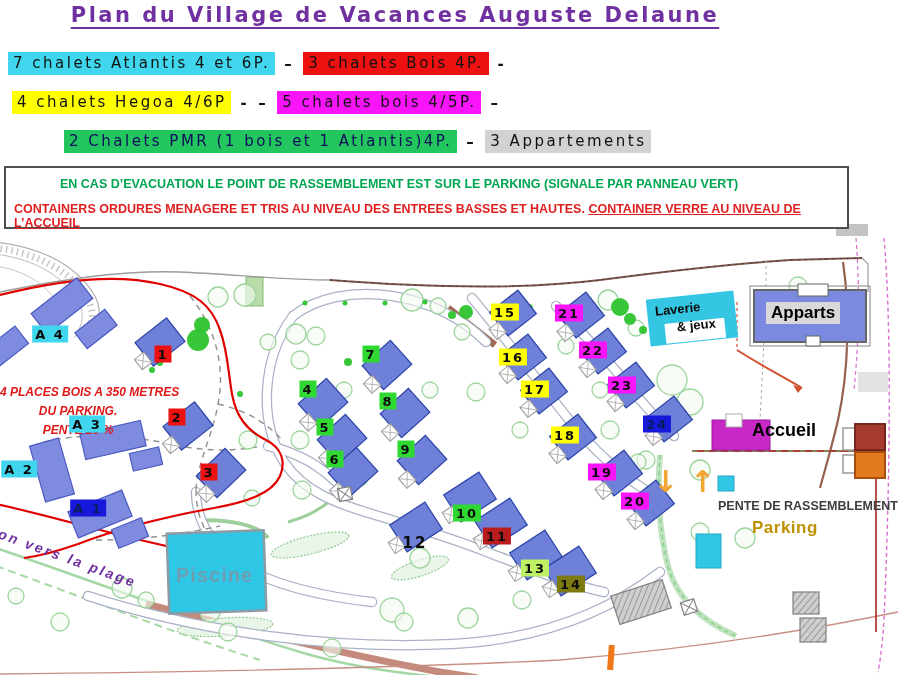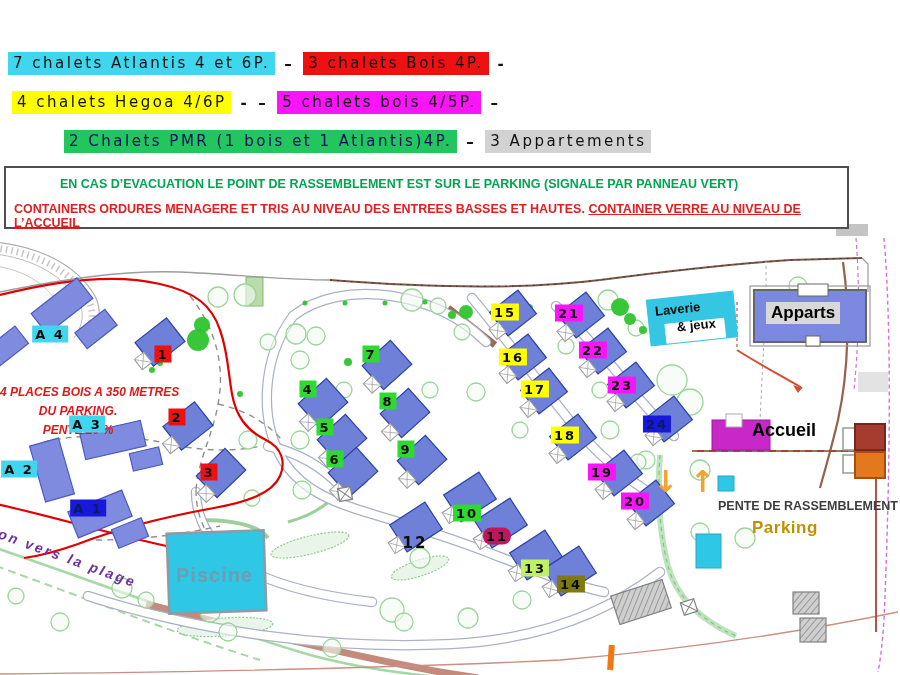--- a/index.html
+++ b/index.html
@@ -47,20 +47,21 @@
   .dash{stroke:#8F8F8F;stroke-width:1.4;fill:none;stroke-dasharray:6,5}
   .red{stroke:#E00000;stroke-width:2.2;fill:none}
   .hedge{fill:#EAF5EA;stroke:#8FCB8F;stroke-width:1.2;stroke-dasharray:2,1.5}
   .pink{fill:none;stroke:#D86FD0;stroke-dasharray:4,3}
 </style>
 </head>
 <body>
 
 <div class="page">
 
+  <div class="title">Plan du Village de Vacances Auguste Delaune</div>
   <div class="lrow" id="l1">
       <span class="lg" style="background: rgb(63, 214, 238);">7 chalets Atlantis 4 et 6P.</span>
       <span class="lg plain" style="background: transparent;">–</span>
       <span class="lg" style="background: rgb(238, 17, 17);">3 chalets Bois 4P.</span>
       <span class="lg plain" style="background: transparent;">-</span>
     </div>
   <div class="lrow" id="l2">
       <span class="lg" style="background: rgb(255, 255, 0);">4 chalets Hegoa 4/6P</span>
       <span class="lg plain" style="background: transparent;">-</span>
       <span class="lg plain" style="background: transparent;">–</span>
@@ -435,21 +436,21 @@
   <div class="chip" style="left: 163px; top: 354px; background: rgb(238, 17, 17); color: rgb(11, 11, 11);">1</div>
       <div class="chip" style="left: 177px; top: 417px; background: rgb(238, 17, 17); color: rgb(11, 11, 11);">2</div>
       <div class="chip" style="left: 209px; top: 472px; background: rgb(238, 17, 17); color: rgb(11, 11, 11);">3</div>
       <div class="chip" style="left: 308px; top: 389px; background: rgb(47, 217, 50); color: rgb(11, 11, 11);">4</div>
       <div class="chip" style="left: 325px; top: 427px; background: rgb(47, 217, 50); color: rgb(11, 11, 11);">5</div>
       <div class="chip" style="left: 335px; top: 459px; background: rgb(47, 217, 50); color: rgb(11, 11, 11);">6</div>
       <div class="chip" style="left: 371px; top: 354px; background: rgb(47, 217, 50); color: rgb(11, 11, 11);">7</div>
       <div class="chip" style="left: 388px; top: 401px; background: rgb(47, 217, 50); color: rgb(11, 11, 11);">8</div>
       <div class="chip" style="left: 406px; top: 449px; background: rgb(47, 217, 50); color: rgb(11, 11, 11);">9</div>
       <div class="chip" style="left: 467px; top: 513px; background: rgb(47, 217, 50); color: rgb(11, 11, 11);">10</div>
-      <div class="chip" style="left: 497px; top: 536px; background: #be185d; color: rgb(11, 11, 11); border-radius: 8px;">11</div>
+      <div class="chip" style="left: 497px; top: 536px; background: #b91c1c; color: rgb(11, 11, 11);">11</div>
       <div class="chip nobg" style="left: 415px; top: 543px; background: transparent; color: rgb(11, 11, 11);">12</div>
       <div class="chip" style="left: 535px; top: 568px; background: #bef264; color: rgb(11, 11, 11);">13</div>
       <div class="chip" style="left: 571px; top: 584px; background: rgb(126, 122, 18); color: rgb(11, 11, 11);">14</div>
       <div class="chip" style="left: 505px; top: 312px; background: rgb(255, 255, 0); color: rgb(11, 11, 11);">15</div>
       <div class="chip" style="left: 513px; top: 357px; background: rgb(255, 255, 0); color: rgb(11, 11, 11);">16</div>
       <div class="chip" style="left: 535px; top: 389px; background: rgb(255, 255, 0); color: rgb(11, 11, 11);">17</div>
       <div class="chip" style="left: 565px; top: 435px; background: rgb(255, 255, 0); color: rgb(11, 11, 11);">18</div>
       <div class="chip" style="left: 602px; top: 472px; background: rgb(250, 20, 250); color: rgb(11, 11, 11);">19</div>
       <div class="chip" style="left: 635px; top: 501px; background: rgb(250, 20, 250); color: rgb(11, 11, 11);">20</div>
       <div class="chip" style="left: 569px; top: 313px; background: rgb(250, 20, 250); color: rgb(11, 11, 11);">21</div>

